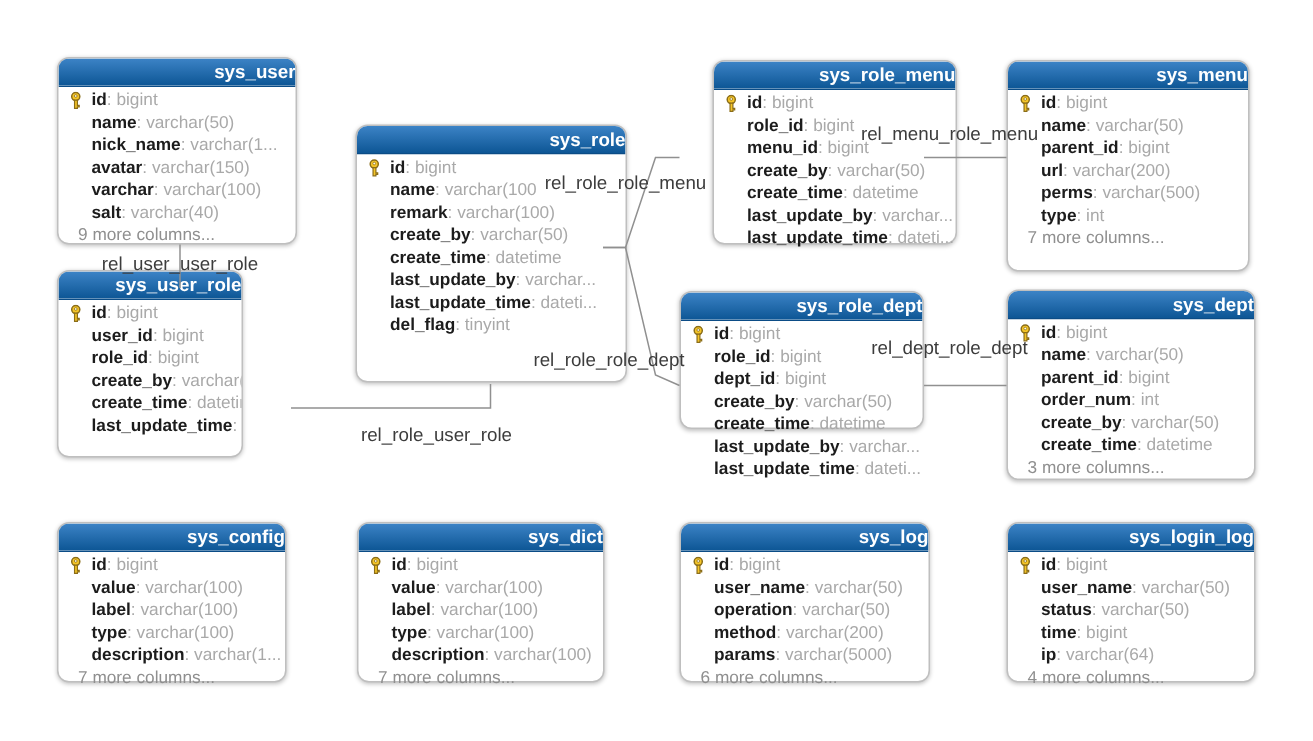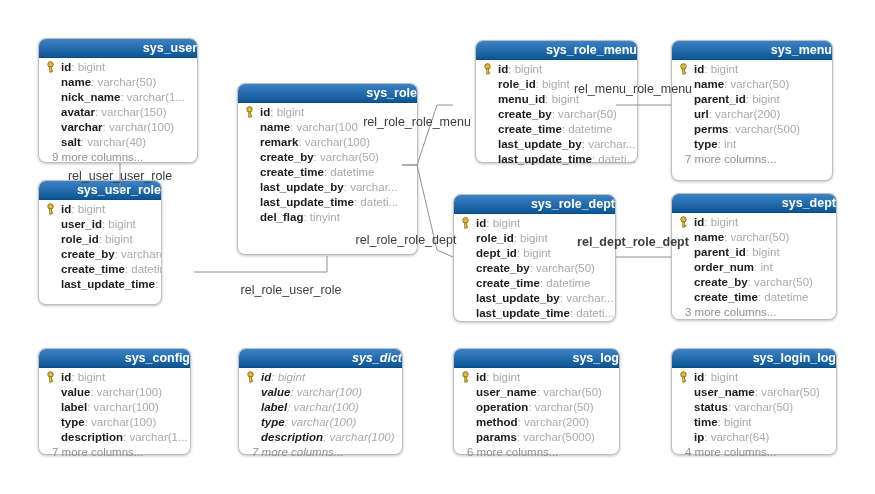--- a/index.html
+++ b/index.html
@@ -143,21 +143,21 @@
               <path d="M4.7 5.8 L4.7 11.2 L6.6 11.2 L6.6 10.3 L7.8 10.3 L7.8 9.3 L6.6 9.3 L6.6 5.8 Z" fill="var(--key-fill)" stroke="var(--key-stroke)" stroke-width="0.8"></path>
             </svg></span><span class="cname">id</span><span class="ctype">bigint</span></div>
         <div class="trow"><span class="cname">name</span><span class="ctype">varchar(50)</span></div>
         <div class="trow"><span class="cname">parent_id</span><span class="ctype">bigint</span></div>
         <div class="trow"><span class="cname">url</span><span class="ctype">varchar(200)</span></div>
         <div class="trow"><span class="cname">perms</span><span class="ctype">varchar(500)</span></div>
         <div class="trow"><span class="cname">type</span><span class="ctype">int</span></div>
         <div class="trow more">7 more columns...</div>
       </div>
     </div>
-    <div class="table" style="left: 453px; top: 194px; width: 163px; height: 128px;">
+    <div class="table" style="left: 453px; top: 194px; width: 163px; height: 92px;">
       <div class="thead">sys_role_dept</div>
       <div class="tbody">
         <div class="trow"><span class="keyicon"><svg width="11" height="12" viewBox="0 0 11 12">
               <circle cx="5.5" cy="3.4" r="2.7" fill="var(--key-fill)" stroke="var(--key-stroke)" stroke-width="1"></circle>
               <circle cx="5.5" cy="3.0" r="0.9" fill="#fffbe8" stroke="var(--key-stroke)" stroke-width="0.5"></circle>
               <path d="M4.7 5.8 L4.7 11.2 L6.6 11.2 L6.6 10.3 L7.8 10.3 L7.8 9.3 L6.6 9.3 L6.6 5.8 Z" fill="var(--key-fill)" stroke="var(--key-stroke)" stroke-width="0.8"></path>
             </svg></span><span class="cname">id</span><span class="ctype">bigint</span></div>
         <div class="trow"><span class="cname">role_id</span><span class="ctype">bigint</span></div>
         <div class="trow"><span class="cname">dept_id</span><span class="ctype">bigint</span></div>
         <div class="trow"><span class="cname">create_by</span><span class="ctype">varchar(50)</span></div>
@@ -190,21 +190,21 @@
               <circle cx="5.5" cy="3.0" r="0.9" fill="#fffbe8" stroke="var(--key-stroke)" stroke-width="0.5"></circle>
               <path d="M4.7 5.8 L4.7 11.2 L6.6 11.2 L6.6 10.3 L7.8 10.3 L7.8 9.3 L6.6 9.3 L6.6 5.8 Z" fill="var(--key-fill)" stroke="var(--key-stroke)" stroke-width="0.8"></path>
             </svg></span><span class="cname">id</span><span class="ctype">bigint</span></div>
         <div class="trow"><span class="cname">value</span><span class="ctype">varchar(100)</span></div>
         <div class="trow"><span class="cname">label</span><span class="ctype">varchar(100)</span></div>
         <div class="trow"><span class="cname">type</span><span class="ctype">varchar(100)</span></div>
         <div class="trow"><span class="cname">description</span><span class="ctype">varchar(1...</span></div>
         <div class="trow more">7 more columns...</div>
       </div>
     </div>
-    <div class="table" style="left: 238px; top: 348px; width: 165px; height: 107px; font-style: italic;">
+    <div class="table" style="left: 238px; top: 348px; width: 165px; height: 107px;">
       <div class="thead">sys_dict</div>
       <div class="tbody">
         <div class="trow"><span class="keyicon"><svg width="11" height="12" viewBox="0 0 11 12">
               <circle cx="5.5" cy="3.4" r="2.7" fill="var(--key-fill)" stroke="var(--key-stroke)" stroke-width="1"></circle>
               <circle cx="5.5" cy="3.0" r="0.9" fill="#fffbe8" stroke="var(--key-stroke)" stroke-width="0.5"></circle>
               <path d="M4.7 5.8 L4.7 11.2 L6.6 11.2 L6.6 10.3 L7.8 10.3 L7.8 9.3 L6.6 9.3 L6.6 5.8 Z" fill="var(--key-fill)" stroke="var(--key-stroke)" stroke-width="0.8"></path>
             </svg></span><span class="cname">id</span><span class="ctype">bigint</span></div>
         <div class="trow"><span class="cname">value</span><span class="ctype">varchar(100)</span></div>
         <div class="trow"><span class="cname">label</span><span class="ctype">varchar(100)</span></div>
         <div class="trow"><span class="cname">type</span><span class="ctype">varchar(100)</span></div>
@@ -240,14 +240,14 @@
         <div class="trow"><span class="cname">time</span><span class="ctype">bigint</span></div>
         <div class="trow"><span class="cname">ip</span><span class="ctype">varchar(64)</span></div>
         <div class="trow more">4 more columns...</div>
       </div>
     </div>
     <div class="rlabel" style="left: 120px; top: 176px;">rel_user_user_role</div>
     <div class="rlabel" style="left: 291px; top: 290px;">rel_role_user_role</div>
     <div class="rlabel" style="left: 417px; top: 122px;">rel_role_role_menu</div>
     <div class="rlabel" style="left: 406px; top: 240px;">rel_role_role_dept</div>
     <div class="rlabel" style="left: 633px; top: 89px;">rel_menu_role_menu</div>
-    <div class="rlabel" style="left: 633px; top: 242px; font-weight: bold;">rel_dept_role_dept</div>
+    <div class="rlabel" style="left: 633px; top: 232px;">rel_dept_role_dept</div>
   </div>
 
 </body></html>

